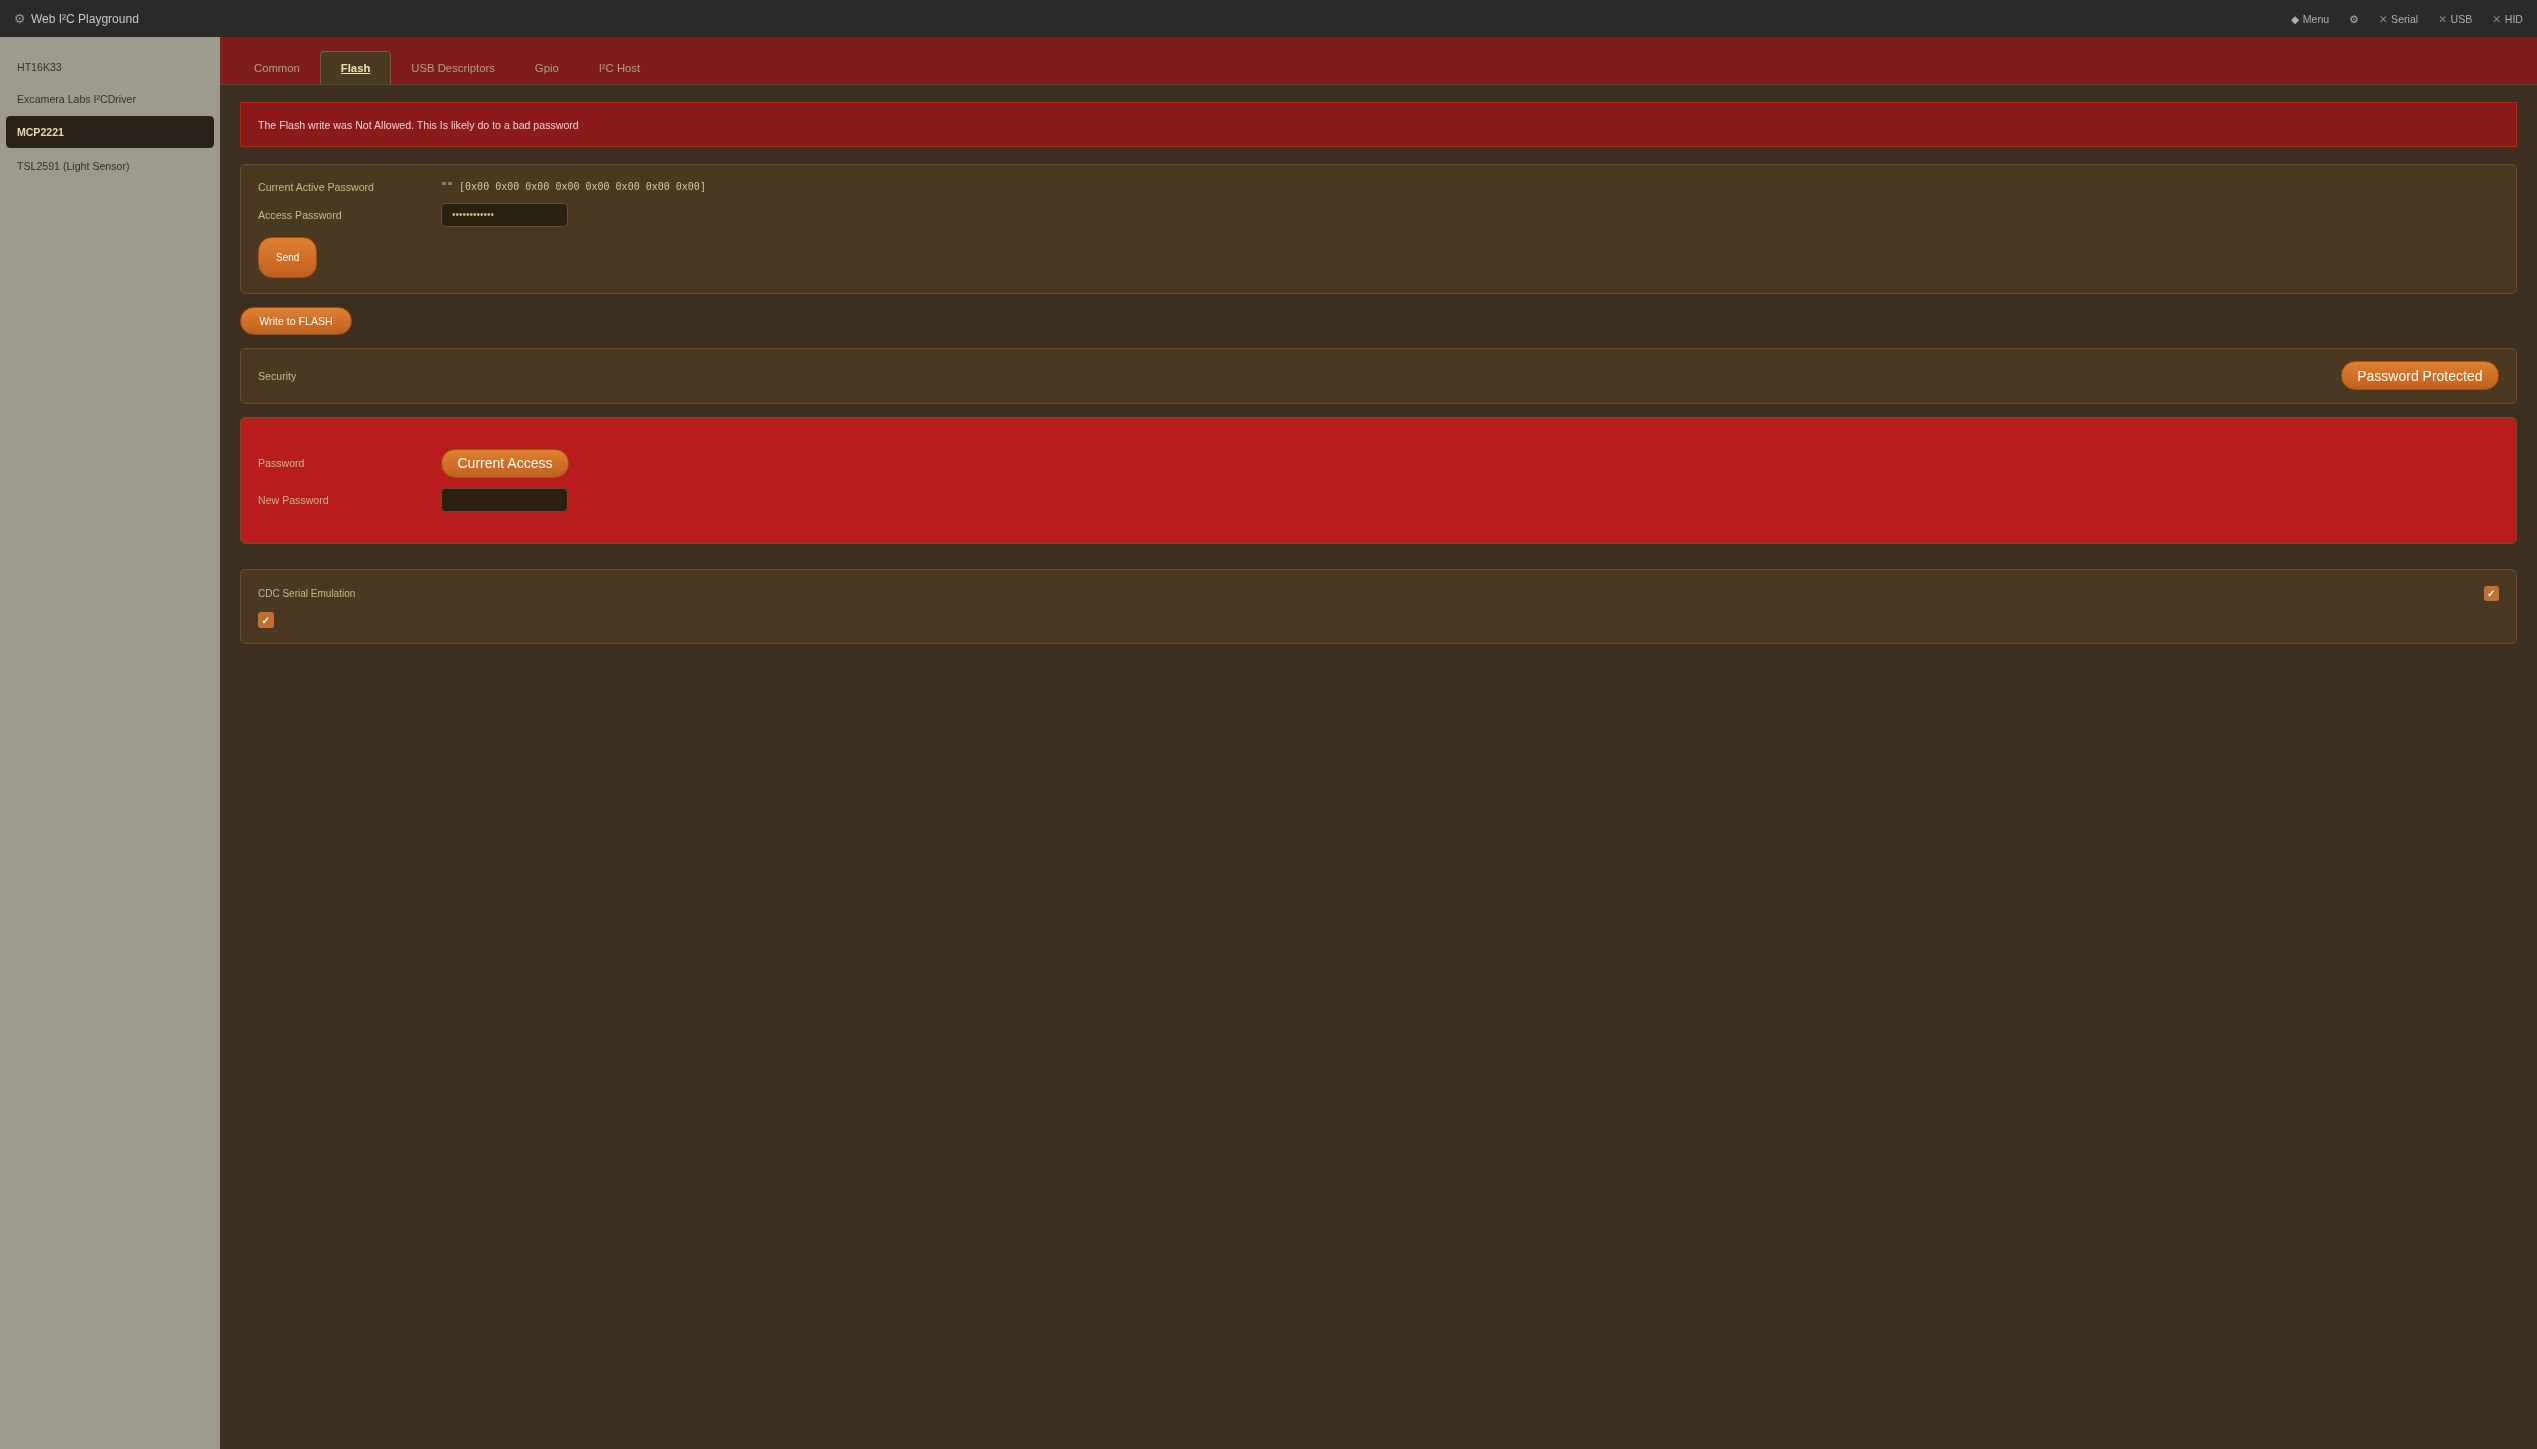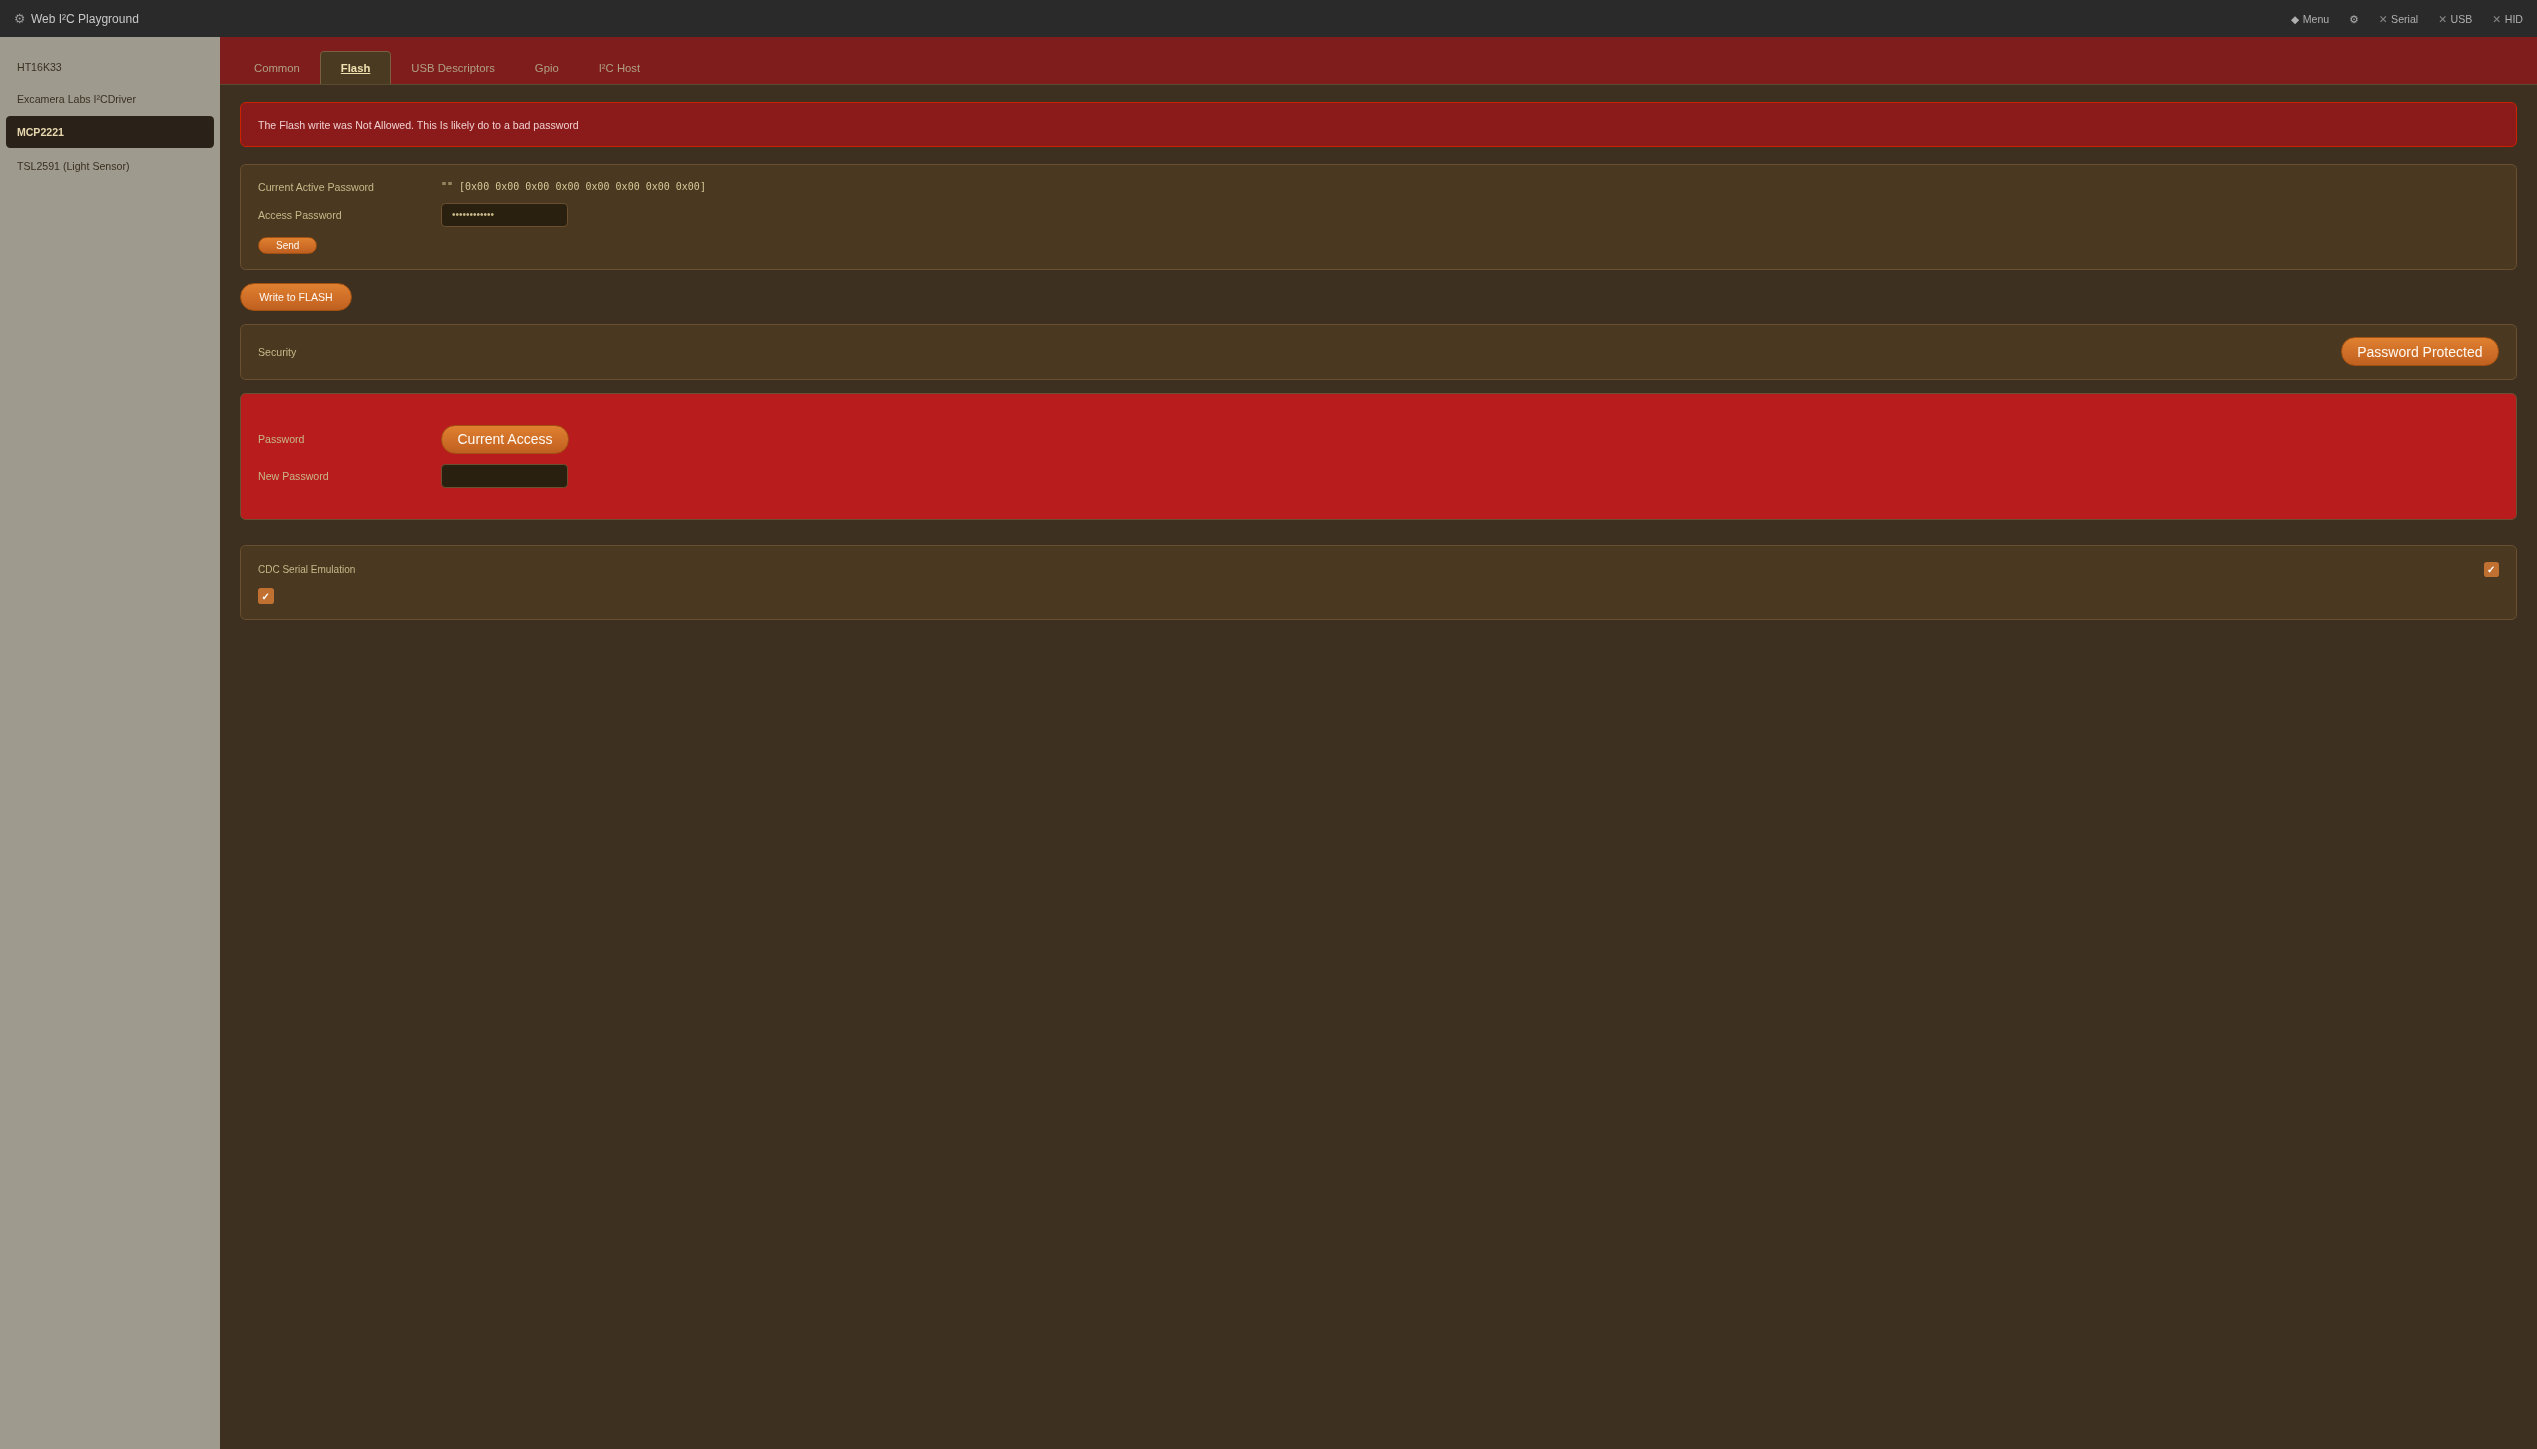--- a/index.html
+++ b/index.html
@@ -111,21 +111,21 @@
 
     
     .page-content {
       padding: 17px 20px;
     }
 
     
     .error-banner {
       background: #8b1a1a;
       border: 1.4px solid #cc2200;
-      border-radius: 6px;
+      border-radius: 1px;
       padding: 15.5px 17px;
       color: #f0d0d0;
       font-size: 10.6px;
       margin-bottom: 17px;
     }
 
     
     .card {
       background: #4a3820;
       border: 0.7px solid #6a5030;
@@ -165,21 +165,21 @@
       outline: none;
     }
 
     
     .btn-orange {
       background: linear-gradient(to bottom, #e08030, #c06020);
       border: 0.7px solid #a05010;
       border-radius: 14px;
       color: #fff8f0;
       font-size: 10px;
-      padding: 2px 17px;
+      padding: 14px 17px;
       cursor: pointer;
       font-weight: 500;
       text-align: right;
     }
 
     
     .write-flash-btn {
       background: linear-gradient(to bottom, #e08030, #c06020);
       border: 0.7px solid #a05010;
       border-radius: 14px;

